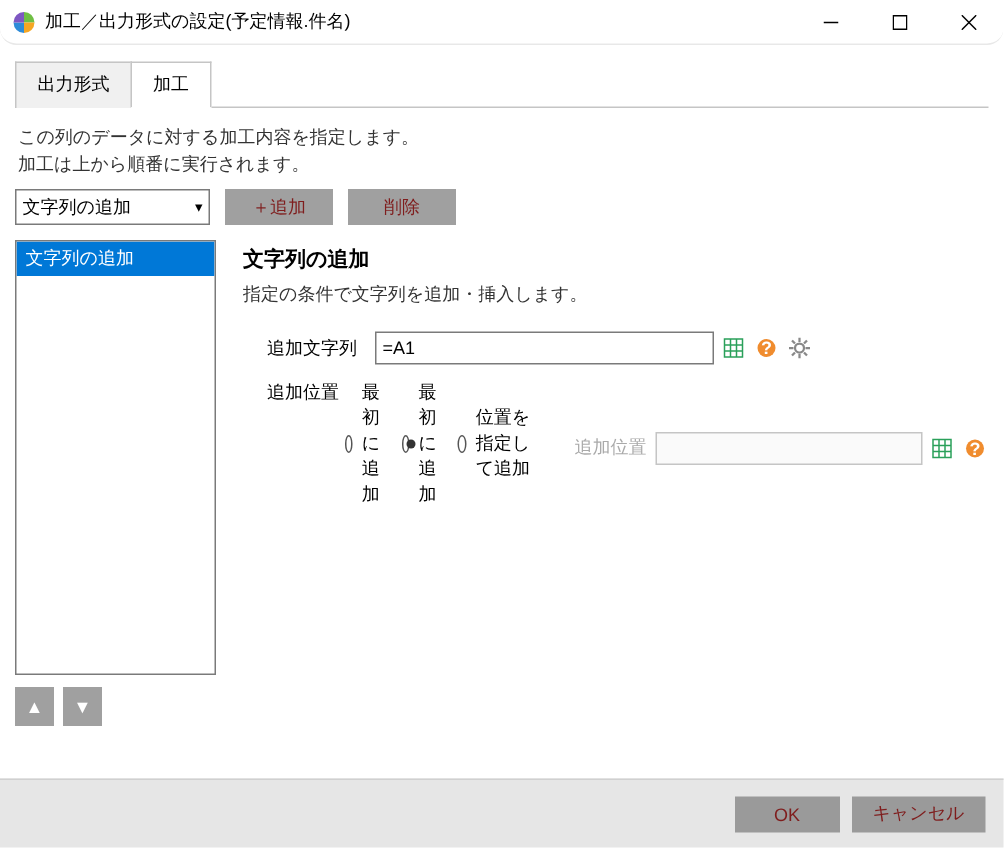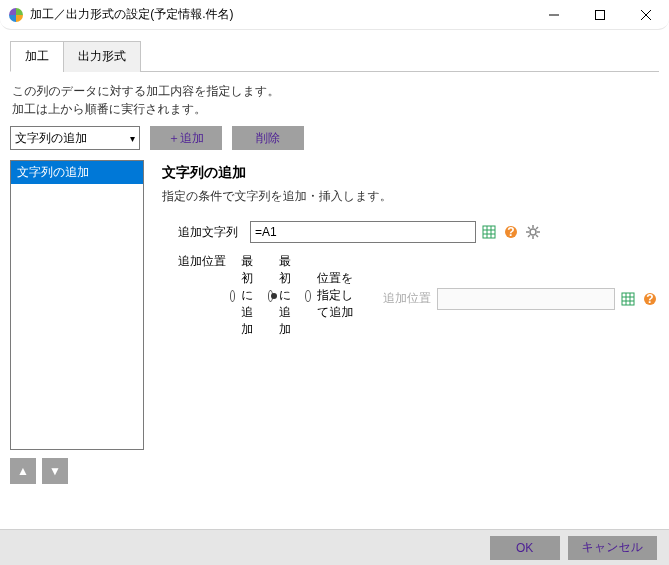--- a/index.html
+++ b/index.html
@@ -15,21 +15,21 @@
 
 .tabs { display: flex; border-bottom: 1px solid #c5c5c5; margin: 0 0 10px 0; }
 .tab { padding: 6px 14px; border: 1px solid #c5c5c5; border-bottom: none; background: #f0f0f0; margin-right: -1px; position: relative; top: 1px; cursor: pointer; }
 .tab.active { background: #fff; border-bottom: 1px solid #fff; }
 
 .desc { color: #333; line-height: 1.5; margin: 4px 2px 8px 2px; }
 
 .toprow { display: flex; gap: 10px; margin-bottom: 10px; align-items: center; }
 .combo { width: 130px; height: 24px; border: 1px solid #7a7a7a; background: #fff; padding: 0 4px; display: flex; align-items: center; justify-content: space-between; }
 .combo .arrow { font-size: 10px; }
-.btn { height: 24px; min-width: 72px; padding: 0 14px; background: #a0a0a0; color: #4c1d95; border: none; display: inline-flex; align-items: center; justify-content: center; cursor: pointer; }
+.btn { height: 24px; min-width: 72px; padding: 0 14px; background: #a0a0a0; color: #7f1d1d; border: none; display: inline-flex; align-items: center; justify-content: center; cursor: pointer; }
 
 .main { display: flex; gap: 18px; }
 .listcol { width: 134px; }
 .listbox { width: 134px; height: 290px; border: 1px solid #7a7a7a; background: #fff; overflow: auto; }
 .listitem { padding: 3px 6px; color: #fff; background: #0078d7; cursor: pointer; }
 .movebtns { display: flex; gap: 6px; margin-top: 8px; }
 .sqbtn { width: 26px; height: 26px; background: #a0a0a0; color: #fff; border: none; display: inline-flex; align-items: center; justify-content: center; cursor: pointer; font-size: 14px; }
 
 .detail { flex: 1; padding-top: 4px; }
 .detail h3 { font-size: 14px; font-weight: bold; margin-bottom: 6px; }
@@ -40,21 +40,21 @@
 .iconbtn { width: 18px; height: 18px; margin-left: 4px; display: inline-flex; align-items: center; justify-content: center; cursor: pointer; }
 .iconbtn svg { display: block; }
 .radiogrp { display: flex; flex-direction: row; gap: 6px; }
 .radiorow { display: flex; align-items: center; gap: 6px; }
 .radio { width: 12px; height: 12px; border-radius: 50%; border: 1px solid #555; display: inline-block; position: relative; }
 .radio.checked::after { content: ""; width: 6px; height: 6px; border-radius: 50%; background: #333; position: absolute; top: 2px; left: 2px; }
 .posrow { display: flex; align-items: center; margin-top: 6px; margin-left: 20px; }
 .posrow .poslabel { width: 54px; color: #aaa; }
 .posrow .txt { width: 178px; border-color: #c5c5c5; }
 
-.footer { position: absolute; left: 0; right: 0; bottom: 0; height: 36px; background: #e6e6e6; border-top: 1px solid #d0d0d0; display: flex; align-items: center; justify-content: flex-end; gap: 8px; padding-right: 12px; }
+.footer { position: absolute; left: 0; right: 0; bottom: 0; height: 46px; background: #e6e6e6; border-top: 1px solid #d0d0d0; display: flex; align-items: center; justify-content: flex-end; gap: 8px; padding-right: 12px; }
 .footer .btn { min-width: 70px; background: #9a9a9a; }
 </style>
 </head>
 <body>
 
 <div class="titlebar">
   <span class="icon">
     <svg width="16" height="16" viewBox="0 0 16 16">
         <path d="M8 1 A7 7 0 0 1 15 8 L8 8 Z" fill="#6fbf44"></path>
         <path d="M15 8 A7 7 0 0 1 8 15 L8 8 Z" fill="#f5a623"></path>
@@ -76,22 +76,22 @@
   <div class="sysbtn">
       <svg width="10" height="10">
         <line x1="0" y1="0" x2="10" y2="10" stroke="#000" stroke-width="1"></line>
         <line x1="10" y1="0" x2="0" y2="10" stroke="#000" stroke-width="1"></line>
       </svg>
     </div>
 </div>
 
 <div class="body">
   <div class="tabs">
+    <div class="tab">出力形式</div>
     <div class="tab active">加工</div>
-    <div class="tab">出力形式</div>
   </div>
 
   <div class="desc">
     <div>この列のデータに対する加工内容を指定します。</div>
     <div>加工は上から順番に実行されます。</div>
   </div>
 
   <div class="toprow">
     <div class="combo">
       <span>文字列の追加</span>

